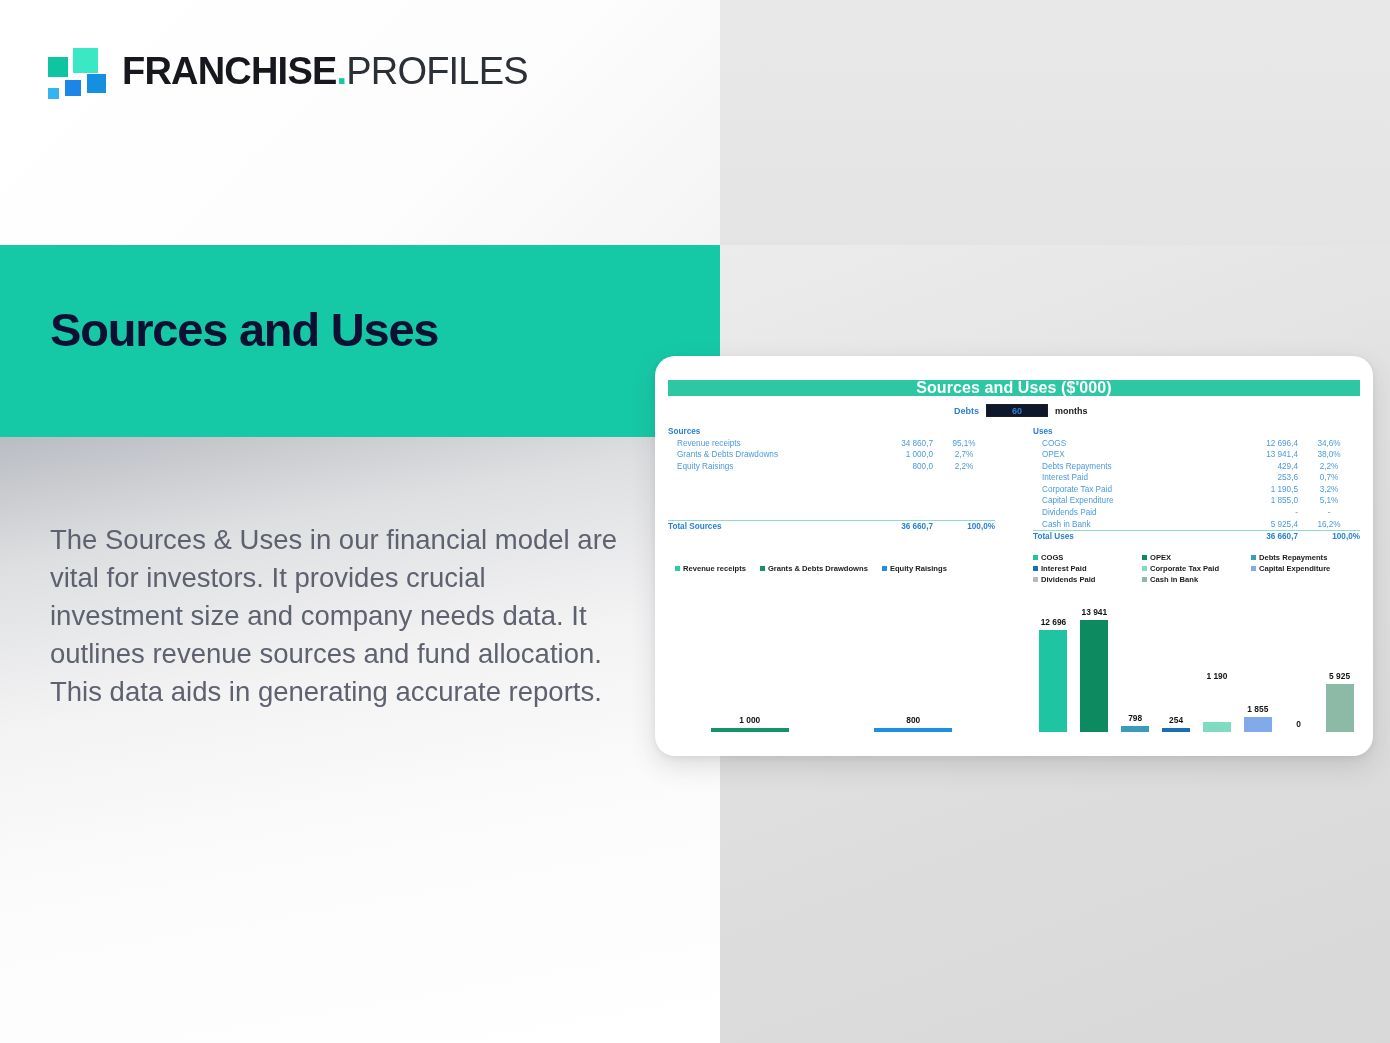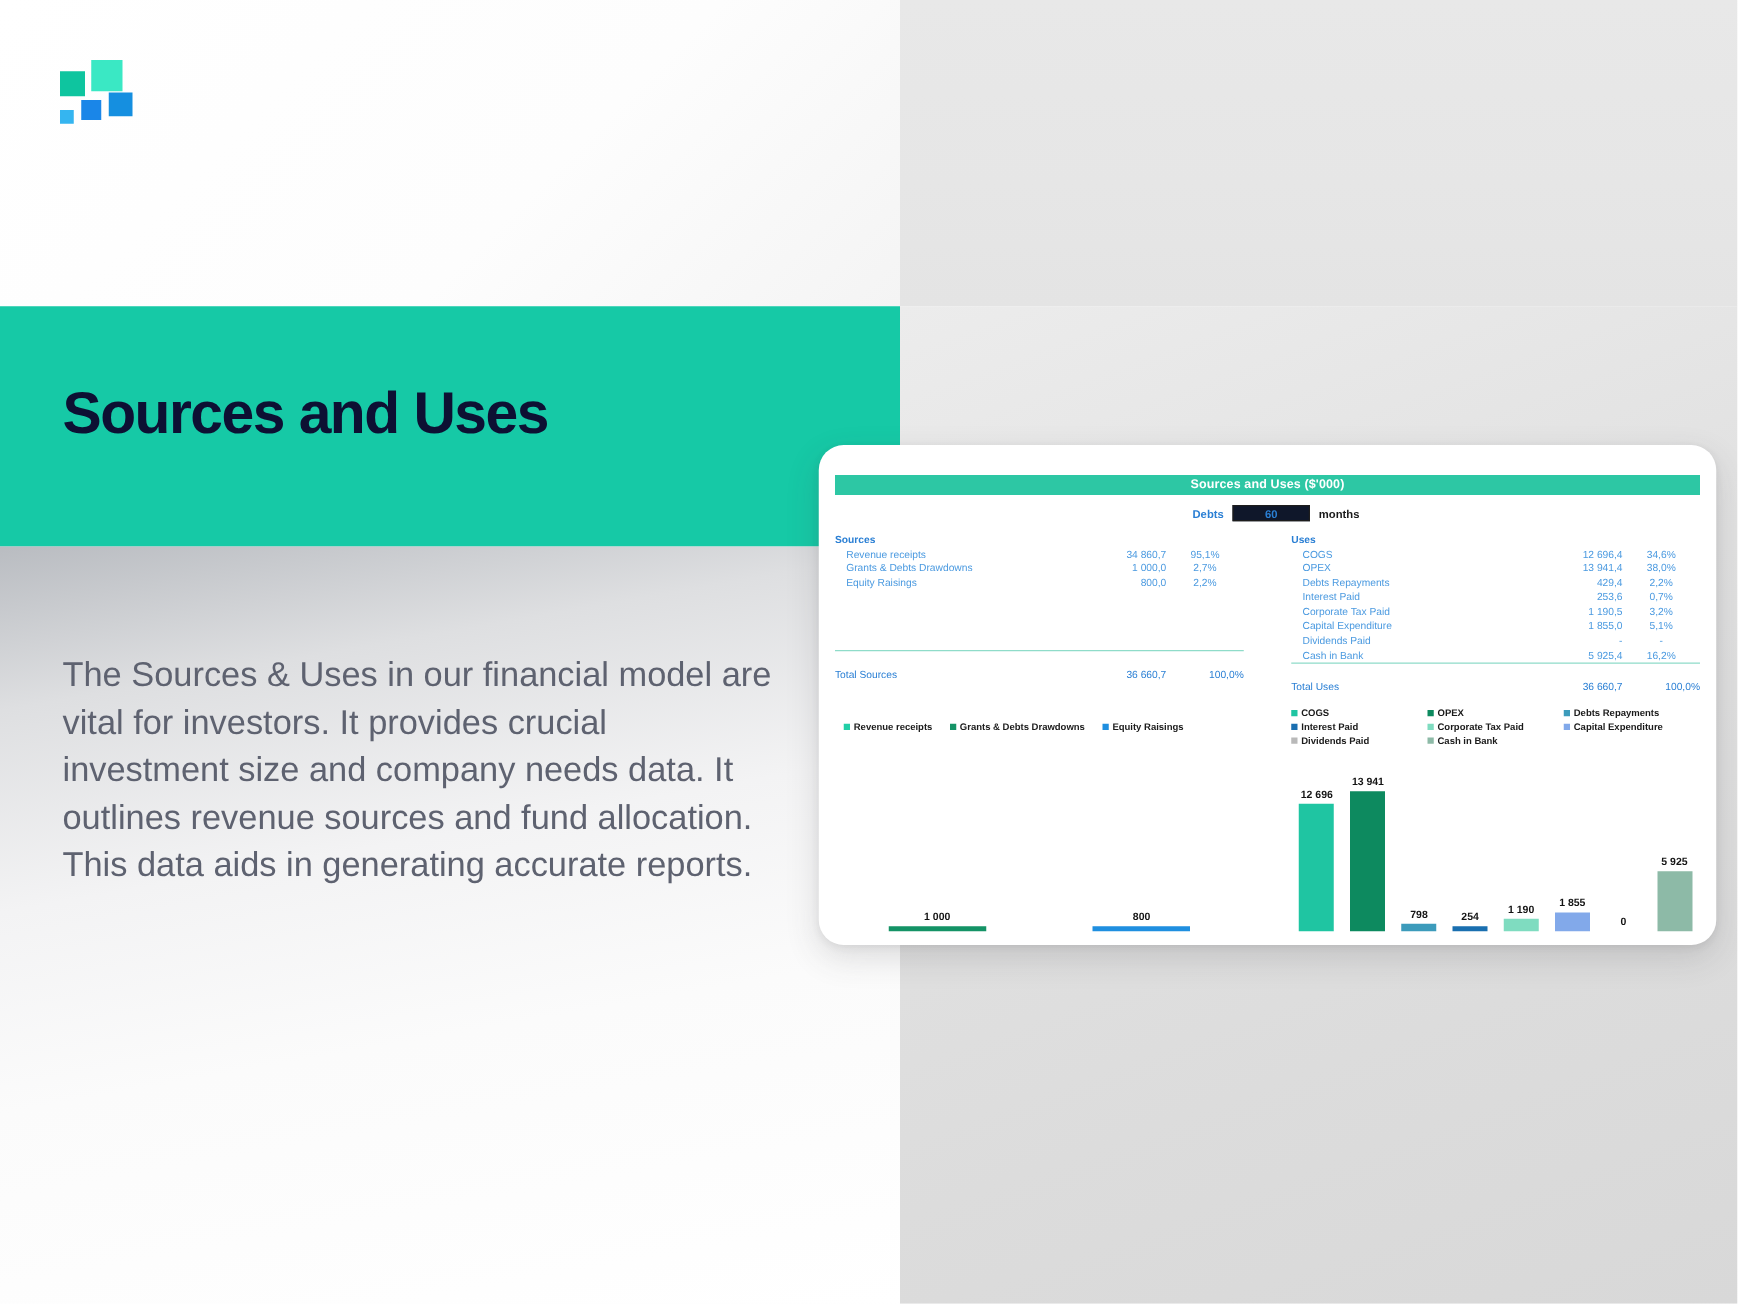--- a/index.html
+++ b/index.html
@@ -65,21 +65,21 @@
   .card {
     position: absolute; left: 655px; top: 356px; width: 718px; height: 400px;
     background: #ffffff; border-radius: 20px;
     box-shadow: 0 10px 26px rgba(60,60,70,0.16), 0 2px 6px rgba(60,60,70,0.08);
     overflow: hidden;
   }
   .sheet { position: absolute; left: 13px; top: 24px; width: 692px; }
 
   .sheet-title {
     height: 16px; background: #2dc7a4; color: #ffffff;
-    font-size: 10px; font-weight: 700; text-align: center; line-height: 16px;
+    font-size: 16px; font-weight: 700; text-align: center; line-height: 16px;
     letter-spacing: 0.1px;
   }
 
   .period-row {
     margin-top: 7px; height: 15px; display: flex; align-items: center;
     padding-left: 286px; gap: 7px;
   }
   .period-label { font-size: 9px; font-weight: 700; color: #2a7fd4; }
   .period-box {
     width: 62px; height: 13px; background: #0f172a; border: 1px solid #1d1d1d;
@@ -88,22 +88,22 @@
   .period-unit { font-size: 9px; font-weight: 700; color: #1a1a1a; }
 
   .tables { display: flex; margin-top: 9px; gap: 38px; }
   .tbl { width: 327px; font-size: 8.2px; color: #4b9ae0; }
   .tbl .hdr { font-weight: 700; color: #2a7fd4; margin-bottom: 1.5px; }
   .tbl .row { display: flex; line-height: 11.6px; }
   .tbl .row .nm { flex: 1; padding-left: 9px; }
   .tbl .row .v1 { width: 82px; text-align: right; }
   .tbl .row .v2 { width: 62px; text-align: center; }
   .tbl .tot {
-    display: flex; font-weight: 400; color: #2a7fd4;
-    border-top: 1.6px solid #8fdcc9; padding-top: 13px; line-height: 12px; justify-content: center;
+    display: flex; font-weight: 700; color: #2a7fd4;
+    border-top: 1.6px solid #8fdcc9; padding-top: 0; line-height: 12px; justify-content: center;
   }
   .tbl .tot .nm { flex: 1; }
   .tbl .tot .v1 { width: 82px; text-align: right; }
   .tbl .tot .v2 { width: 62px; text-align: right; }
   .left-tbl .pad { height: 48px; }
 
   
   .legends { display: flex; margin-top: 10px; gap: 38px; }
   .legend-left { width: 327px; display: flex; gap: 14px; padding-left: 7px; }
   .legend-right { width: 327px; display: grid; grid-template-columns: 1fr 1fr 1fr; row-gap: 2px; }
@@ -130,20 +130,23 @@
 </div>
 
 <div class="logo-wrap">
   <div class="logo-mark">
     <i class="sq-a"></i>
     <i class="sq-b"></i>
     <i class="sq-c"></i>
     <i class="sq-d"></i>
     <i class="sq-e"></i>
   </div>
+  <div class="logo-text">
+    <span class="b">FRANCHISE</span><span class="dot">.</span><span class="l">PROFILES</span>
+  </div>
 </div>
 
 <h1 class="headline">Sources and Uses</h1>
 <p class="body-copy">The Sources &amp; Uses in our financial model are vital for investors.   It provides crucial investment size and company needs data.   It outlines revenue   sources and fund   allocation. This data aids   in generating accurate   reports.</p>
 
 <div class="card">
   <div class="sheet">
 
     <div class="sheet-title">Sources and Uses ($'000)</div>
 
@@ -310,21 +313,21 @@
               <div class="bar" style="height: 112px; width: 28px; background: rgb(13, 138, 95);"></div>
             </div>
             <div class="bcol" style="flex: 1 1 0px;">
               <div class="bval">798</div>
               <div class="bar" style="height: 6px; width: 28px; background: rgb(60, 155, 187);"></div>
             </div>
             <div class="bcol" style="flex: 1 1 0px;">
               <div class="bval">254</div>
               <div class="bar" style="height: 4px; width: 28px; background: rgb(26, 111, 176);"></div>
             </div>
-            <div class="bcol" style="flex: 1 1 0px;">
+            <div class="bcol" style="flex: 1 1 0px; gap: 38px;">
               <div class="bval">1 190</div>
               <div class="bar" style="height: 10px; width: 28px; background: rgb(127, 220, 192);"></div>
             </div>
             <div class="bcol" style="flex: 1 1 0px;">
               <div class="bval">1 855</div>
               <div class="bar" style="height: 15px; width: 28px; background: rgb(130, 169, 234);"></div>
             </div>
             <div class="bcol" style="flex: 1 1 0px;">
               <div class="bval">0</div>
               <div class="bar" style="height: 0px; width: 28px; background: rgb(185, 185, 185);"></div>

